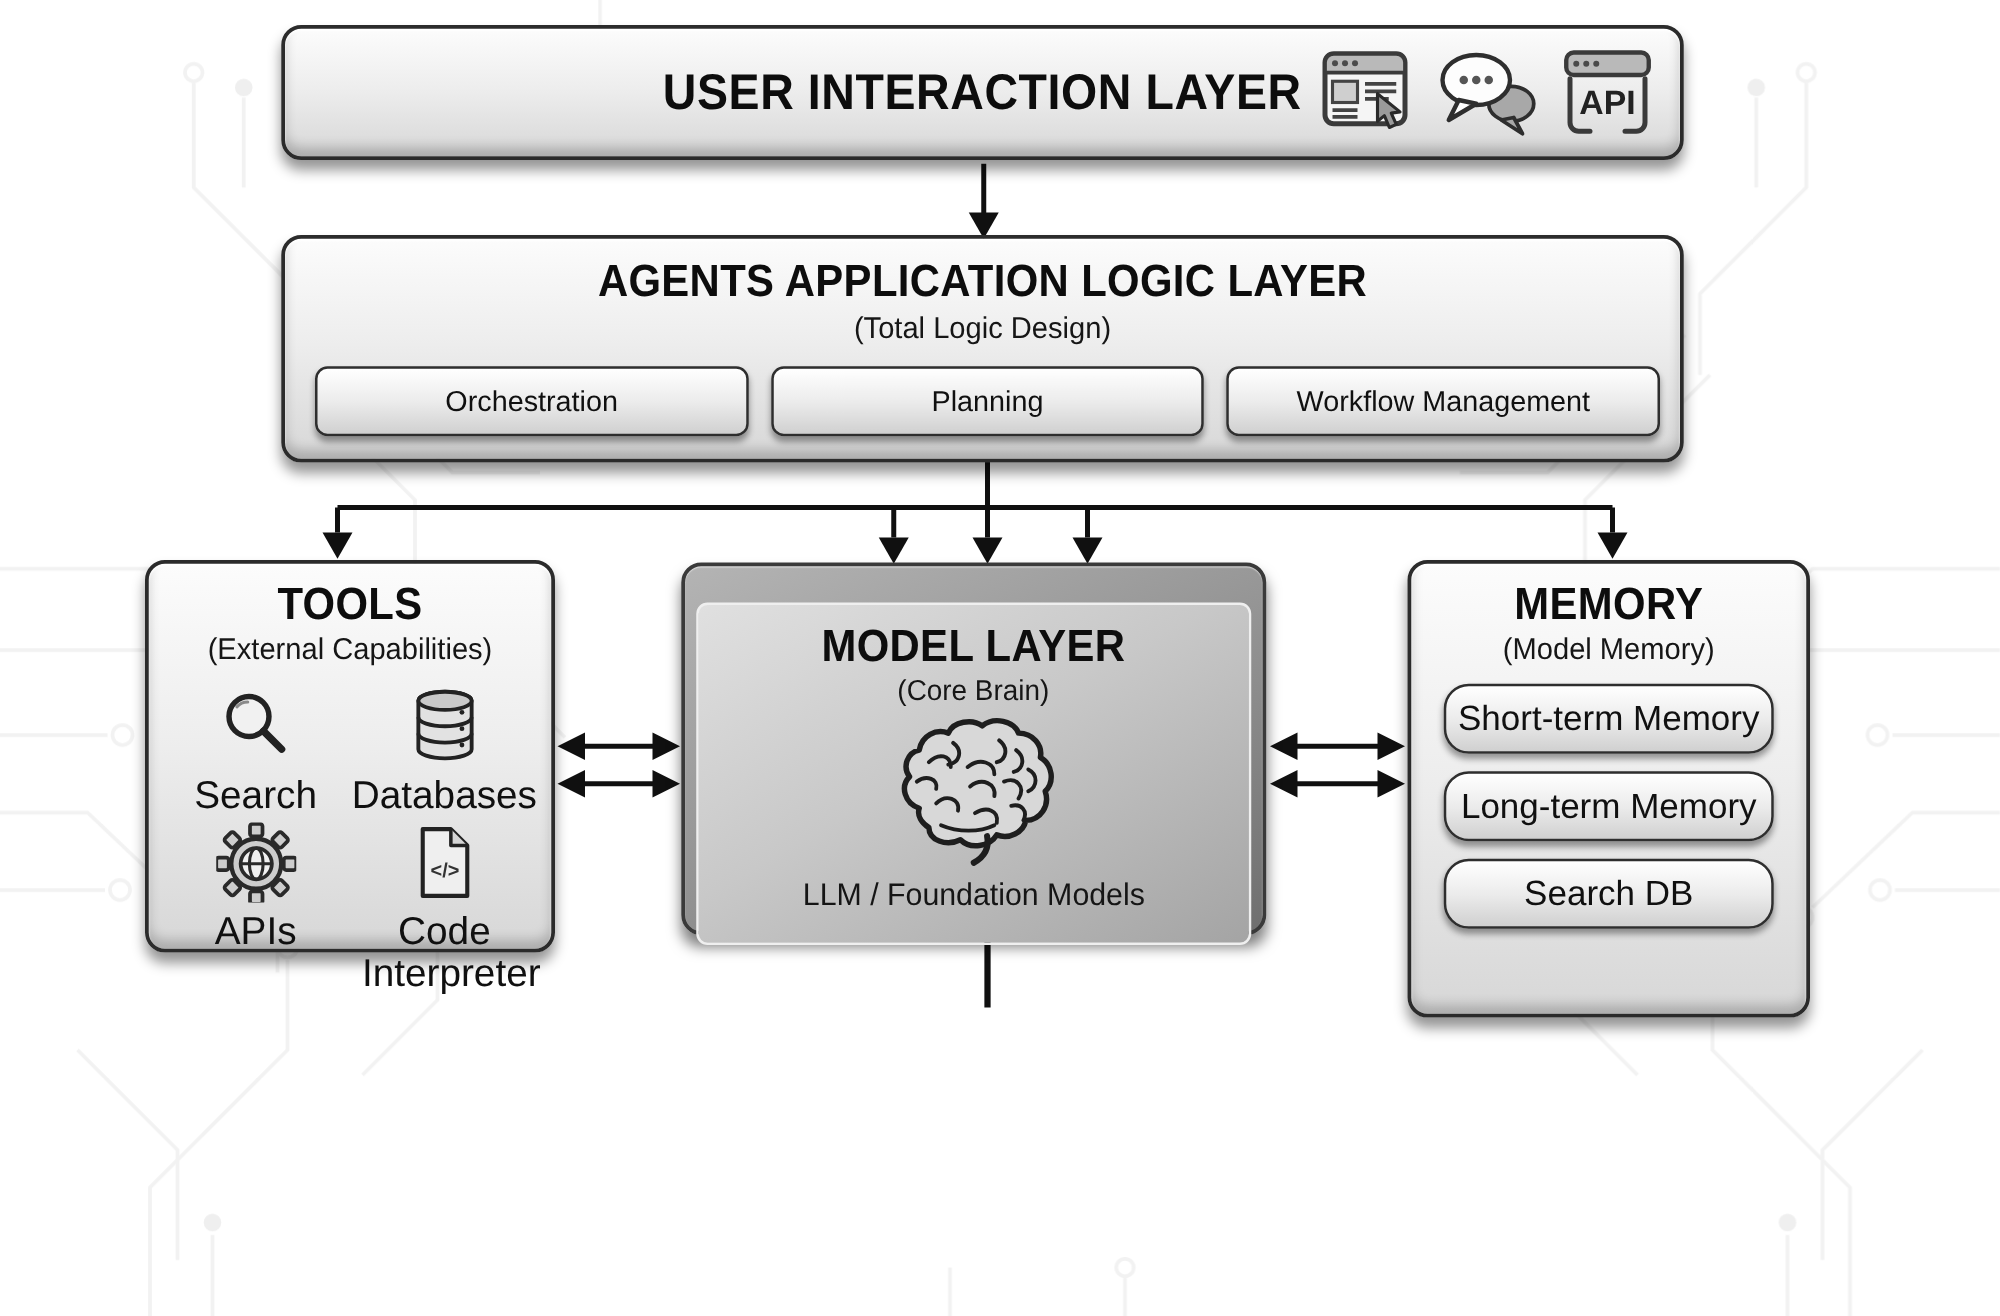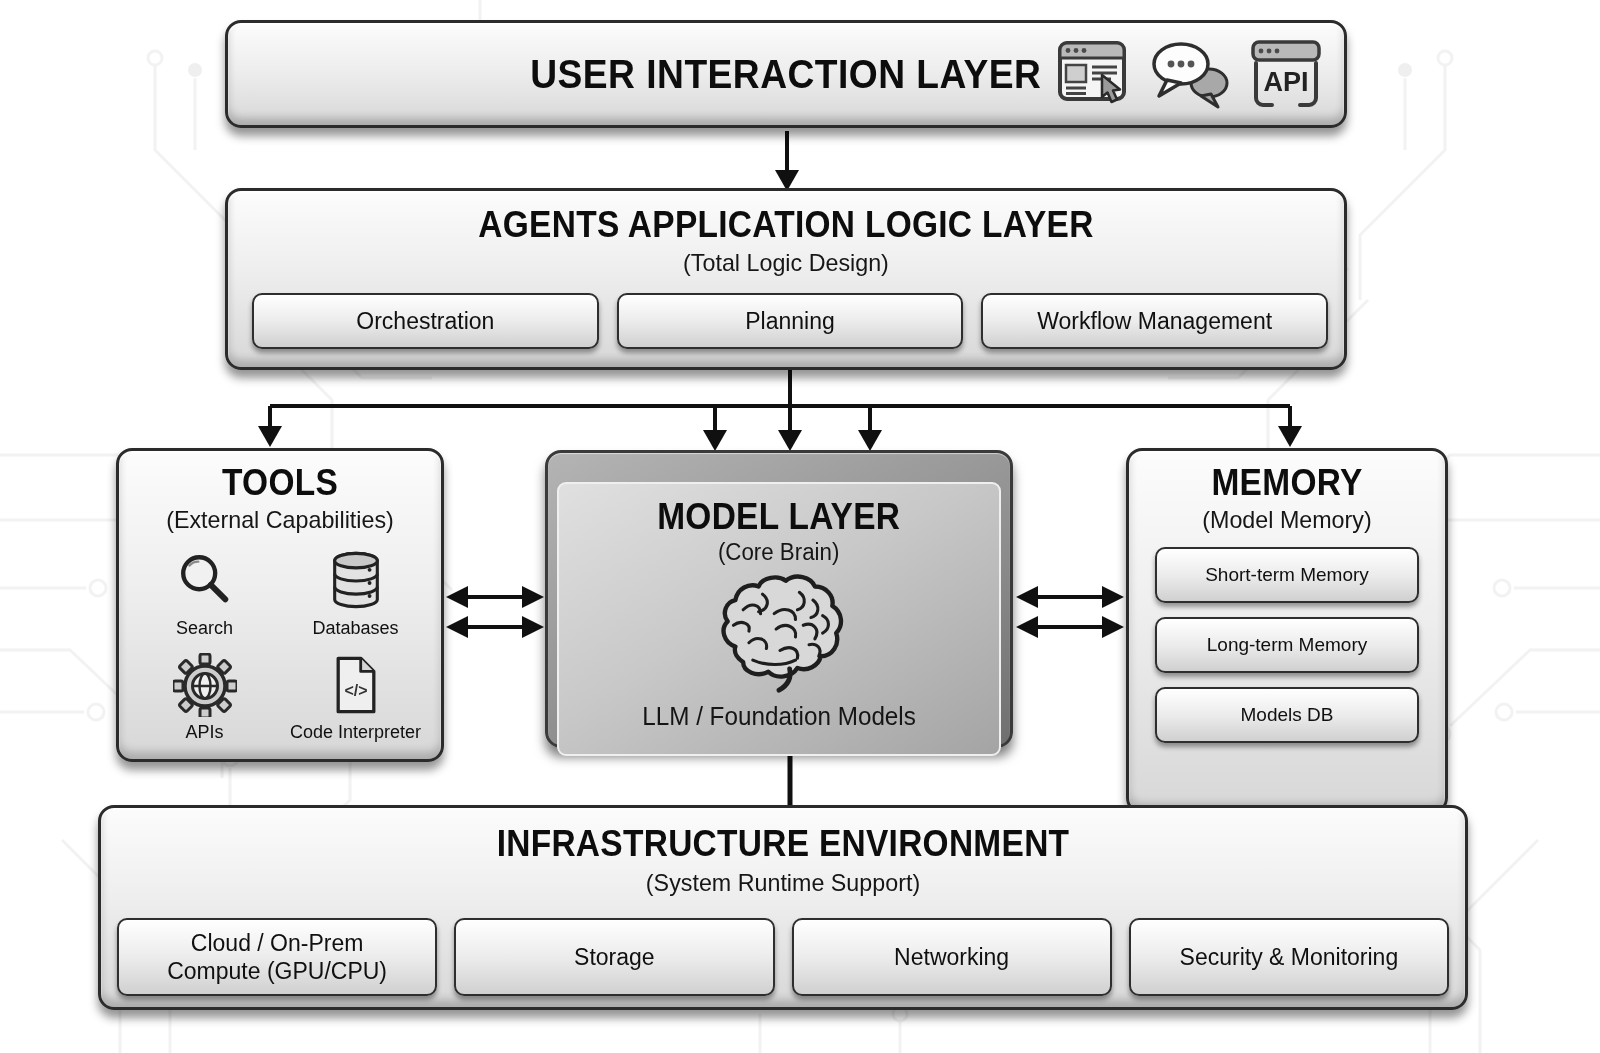--- a/index.html
+++ b/index.html
@@ -57,29 +57,29 @@
   .chip .narrow{max-width:246px;display:inline-block;}
 
   .tools-panel .title-lg,.memory-panel .title-lg{margin-top:11px;}
   .tools-panel .subtitle,.memory-panel .subtitle{margin-top:2px;}
   .tool-grid{
     position:absolute;left:10px;right:10px;top:96px;bottom:8px;
     display:grid;grid-template-columns:1fr 1fr;grid-template-rows:1fr 1fr;row-gap:4px;
   }
   .tool-cell{display:flex;flex-direction:column;align-items:center;justify-content:flex-start;}
   .tool-icon{height:68px;display:flex;align-items:center;justify-content:center;}
-  .tool-label{font-size:18px;margin-top:4px;text-align:center;line-height:1.08;color:#101010;}
+  .tool-label{font-size:31px;margin-top:4px;text-align:center;line-height:1.08;color:#101010;}
   .tool-label.wrap{max-width:132px;}
 
   .mem-stack{position:absolute;left:26px;right:26px;top:96px;display:flex;flex-direction:column;gap:14px;}
   .mem-chip{
-    box-sizing:border-box;height:56px;border:2px solid #2e2e2e;border-radius:10px;
+    box-sizing:border-box;height:56px;border:2px solid #2e2e2e;border-radius:20px;
     background:linear-gradient(180deg,#ffffff 0%,#ebebeb 52%,#d0d0d0 100%);
     box-shadow:0 4px 5px rgba(0,0,0,.38), inset 0 1px 0 #fff;
-    display:flex;align-items:center;justify-content:center;font-size:19px;color:#101010;
+    display:flex;align-items:center;justify-content:center;font-size:28px;color:#101010;
   }
 
   .model-inner .title-lg{margin-top:12px;}
   .model-inner .subtitle{margin-top:1px;font-size:23px;}
   .brain-wrap{margin-top:4px;height:128px;display:flex;align-items:center;justify-content:center;}
   .model-caption{font-size:25px;margin-top:4px;color:#151515;transform:scaleX(.97);}
 
   .header-icons{position:absolute;right:20px;top:50%;transform:translateY(-50%);display:flex;gap:13px;align-items:center;}
 </style>
 </head>
@@ -304,30 +304,18 @@
       <div class="model-caption">LLM / Foundation Models</div>
     </div>
   </div>
 
   <section class="panel memory-panel">
     <div class="title-lg">MEMORY</div>
     <div class="subtitle">(Model Memory)</div>
     <div class="mem-stack">
       <div class="mem-chip">Short-term Memory</div>
       <div class="mem-chip">Long-term Memory</div>
-      <div class="mem-chip">Models DB</div>
+      <div class="mem-chip">Search DB</div>
     </div>
   </section>
 
-  <section class="panel infra-layer">
-    <div class="title-lg">INFRASTRUCTURE ENVIRONMENT</div>
-    <div class="subtitle">(System Runtime Support)</div>
-    <div class="chip-row">
-      <div class="chip">
-          <span class="narrow">Cloud / On-Prem Compute (GPU/CPU)</span>
-        </div>
-      <div class="chip">Storage</div>
-      <div class="chip">Networking</div>
-      <div class="chip">Security &amp; Monitoring</div>
-    </div>
-  </section>
 
 </div>
 
 </body></html>

